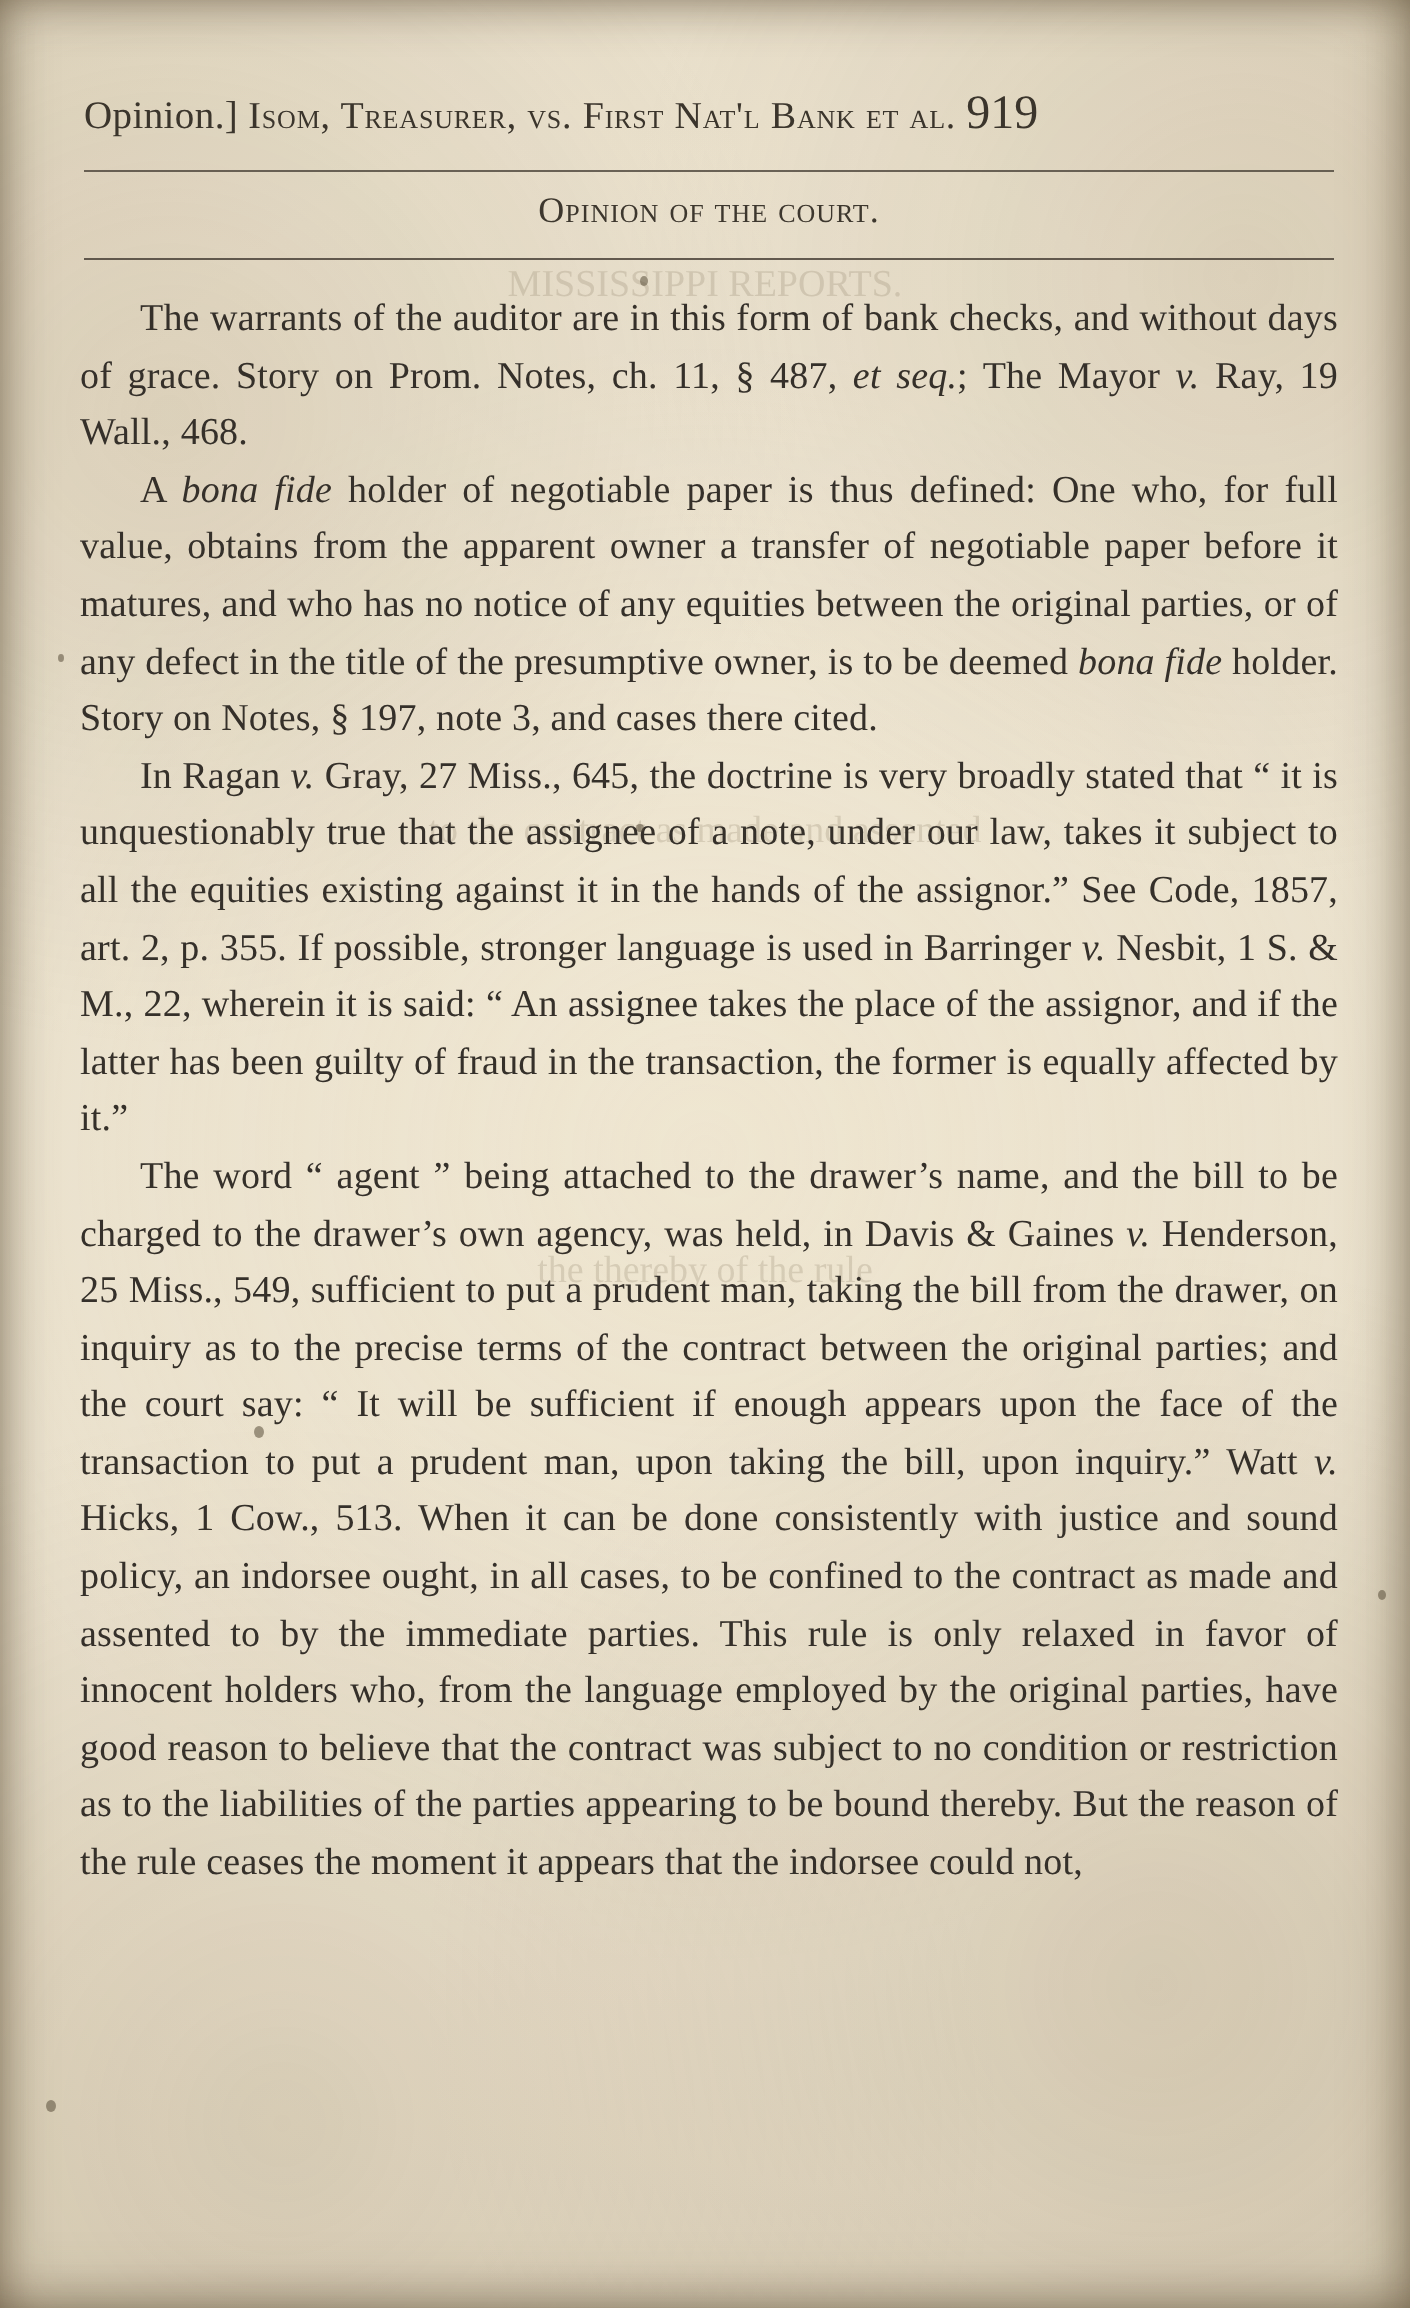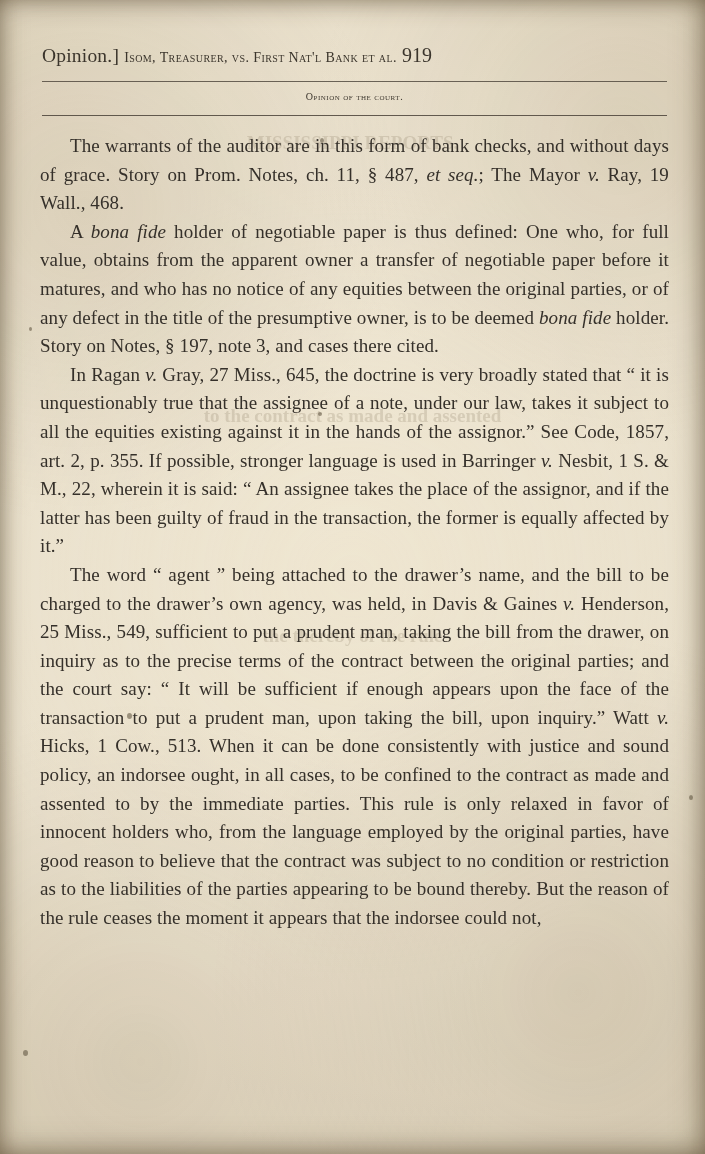--- a/index.html
+++ b/index.html
@@ -51,42 +51,42 @@
 
   .running-head {
     font-size: 19.5px;
     letter-spacing: .2px;
     white-space: nowrap;
     color: #3b352c;
     padding-left: 2px;
   }
   .running-head .sc {
     font-variant: small-caps;
-    font-size: 14px;
+    font-size: 19px;
     letter-spacing: .4px;
   }
   .running-head .pageno {
-    font-size: 20px;
+    font-size: 24px;
     letter-spacing: 0;
   }
 
   .rule {
     border: 0;
     border-top: 1.1px solid #4a4238;
     margin: 14px 2px 0 2px;
     opacity: .8;
   }
   .rule.second {
     margin-top: 13px;
     opacity: .85;
   }
 
   .section-head {
     text-align: center;
-    font-size: 10px;
+    font-size: 18px;
     letter-spacing: .5px;
     margin: 9px 0 0 0;
     font-variant: small-caps;
     color: #3d372e;
   }
 
   .body-text {
     margin-top: 16px;
     font-size: 19px;
     line-height: 28.6px;
@@ -106,21 +106,20 @@
   
   .ghost {
     position: absolute;
     left: 0; right: 0;
     z-index: 1;
     color: rgba(120,104,78,.20);
     font-size: 19px;
     text-align: center;
     pointer-events: none;
     font-family: "Liberation Serif", serif;
-    font-weight: bold;
   }
   .ghost.g1 { top: 132px; }
   .ghost.g2 { top: 405px; }
   .ghost.g3 { top: 625px; }
 
   .speck {
     position: absolute;
     background: #5a4e3b;
     border-radius: 50%;
     opacity: .55;

